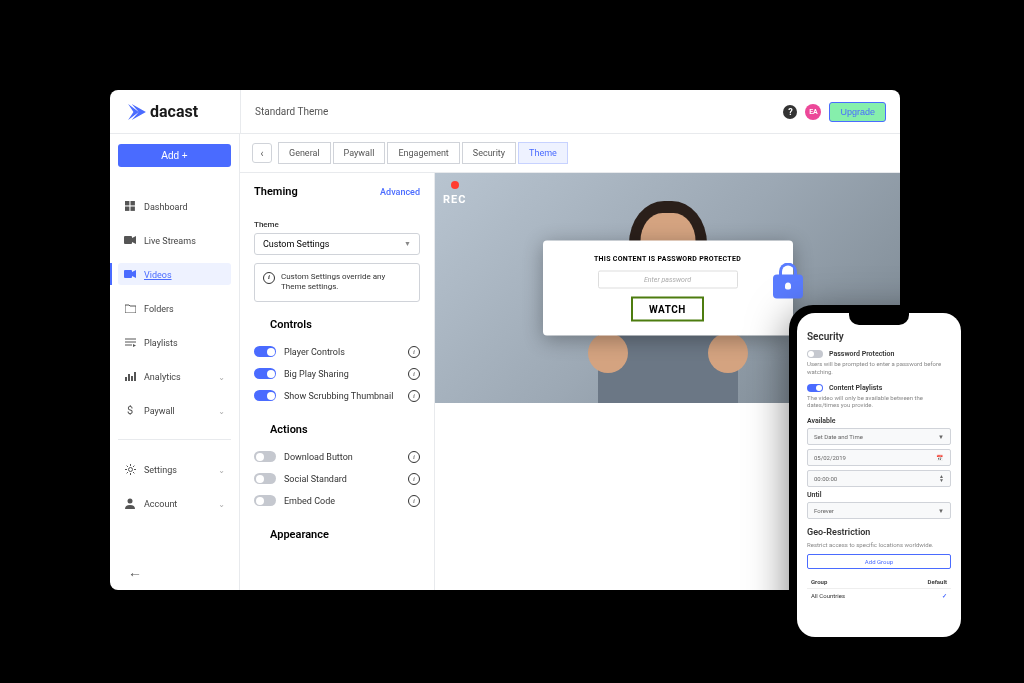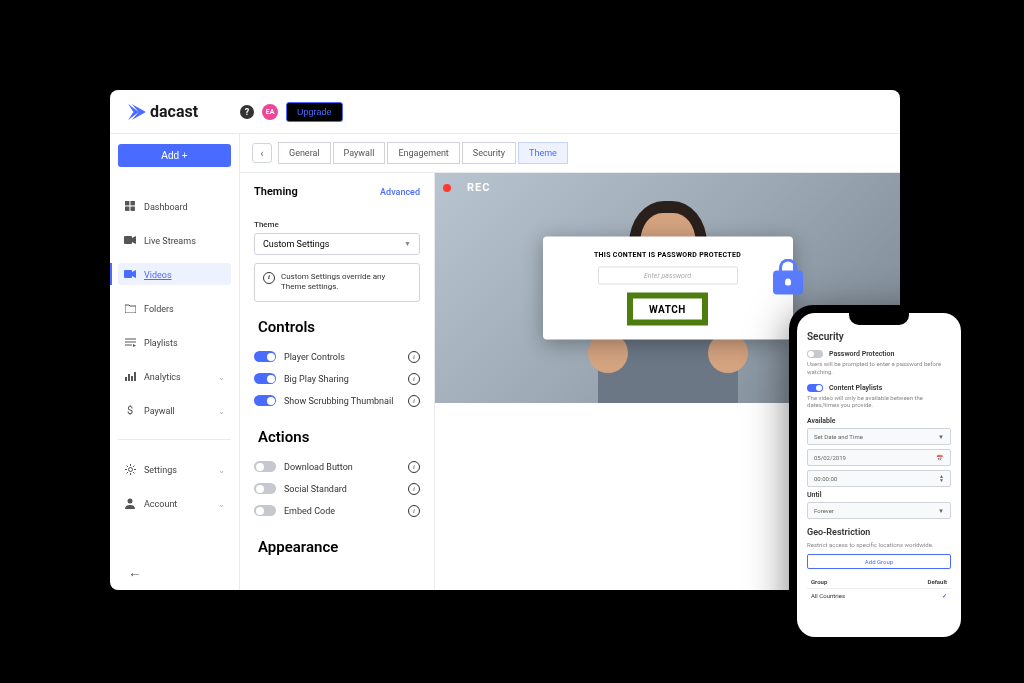--- a/index.html
+++ b/index.html
@@ -8,21 +8,21 @@
 .app-window { position: absolute; left: 110px; top: 90px; width: 790px; height: 500px; background: #fff; border-radius: 8px; box-shadow: 0 10px 40px rgba(0,0,0,0.3); display: flex; flex-direction: column; overflow: hidden; }
 
 .topbar { display: flex; align-items: center; height: 44px; border-bottom: 1px solid #e8eaed; }
 .logo-area { width: 130px; padding-left: 18px; display: flex; align-items: center; }
 .logo-mark { width: 18px; height: 16px; margin-right: 4px; }
 .logo-text { font-size: 16px; font-weight: 700; color: #1a1a1a; }
 .top-title { flex: 1; font-size: 10px; color: #555; padding-left: 14px; border-left: 1px solid #e8eaed; height: 100%; display: flex; align-items: center; }
 .top-actions { display: flex; align-items: center; gap: 8px; padding-right: 14px; }
 .help-ic { width: 14px; height: 14px; border-radius: 50%; background: #333; color: #fff; font-size: 9px; display: flex; align-items: center; justify-content: center; font-weight: bold; }
 .avatar { width: 16px; height: 16px; border-radius: 50%; background: #ec4899; color: #fff; font-size: 7px; display: flex; align-items: center; justify-content: center; font-weight: 600; }
-.upgrade-btn { border: 1px solid #4a6bff; color: #4a6bff; background: #000000; font-size: 9px; padding: 4px 10px; border-radius: 3px; font-weight: 500; }
+.upgrade-btn { border: 1px solid #4a6bff; color: #4a6bff; background: #86efac; font-size: 9px; padding: 4px 10px; border-radius: 3px; font-weight: 500; }
 
 .body-row { display: flex; flex: 1; overflow: hidden; }
 .sidebar { width: 130px; border-right: 1px solid #e8eaed; display: flex; flex-direction: column; padding: 10px 8px 0; gap: 12px; }
 .add-btn { background: #4a6bff; color: #fff; border: none; border-radius: 3px; font-size: 10px; padding: 6px 0; font-weight: 500; }
 .nav-item { display: flex; align-items: flex-end; gap: 8px; padding: 5px 6px; font-size: 9px; color: #444; border-radius: 3px; position: relative; }
 .nav-item.active { background: #eef2ff; color: #4a6bff; text-decoration: underline; }
 .nav-item.active::before { content: ""; position: absolute; left: -8px; top: 0; bottom: 0; width: 2px; background: #4a6bff; }
 .nav-ic { width: 12px; height: 12px; display: flex; align-items: center; justify-content: center; }
 .nav-chev { margin-left: auto; color: #aaa; font-size: 8px; }
 .nav-divider { height: 1px; background: #e8eaed; margin: 6px 0; }
@@ -36,46 +36,46 @@
 
 .content-row { display: flex; flex: 1; overflow: hidden; }
 .settings-panel { width: 195px; border-right: 1px solid #e8eaed; padding: 12px 14px; overflow-y: auto; font-size: 9px; }
 .panel-header { display: flex; justify-content: space-between; align-items: center; margin-bottom: 22px; }
 .panel-title { font-size: 11px; font-weight: 600; }
 .adv-link { color: #4a6bff; font-size: 9px; font-weight: 500; }
 .field-label { font-size: 8px; font-weight: 500; color: #333; margin-bottom: 4px; }
 .select { border: 1px solid #d0d3d9; border-radius: 3px; padding: 5px 8px; font-size: 9px; display: flex; justify-content: space-between; align-items: center; background: #fff; gap: 47px; }
 .info-box { border: 1px solid #d0d3d9; border-radius: 3px; padding: 8px; display: flex; gap: 6px; margin-top: 8px; font-size: 8px; color: #333; line-height: 1.3; }
 .info-ic { width: 12px; height: 12px; border: 1px solid #333; border-radius: 50%; display: flex; align-items: center; justify-content: center; font-size: 7px; font-weight: bold; flex-shrink: 0; font-style: italic; font-family: serif; }
-.section-title { font-size: 15px; font-weight: 600; margin: 16px 4px 10px; }
+.section-title { font-size: 11px; font-weight: 600; margin: 16px 16px 10px; }
 .toggle-row { display: flex; align-items: center; gap: 8px; padding: 5px 0; }
 .toggle { width: 22px; height: 11px; border-radius: 10px; position: relative; flex-shrink: 0; }
 .toggle.on { background: #4a6bff; }
 .toggle.off { background: #c5c8cf; }
 .toggle::after { content: ""; position: absolute; width: 8px; height: 8px; background: #fff; border-radius: 50%; top: 1.5px; }
 .toggle.on::after { right: 1.5px; }
 .toggle.off::after { left: 1.5px; }
 .toggle-label { flex: 1; font-size: 9px; color: #333; }
 .row-info { color: #888; }
 
 .preview { flex: 1; display: flex; flex-direction: column; background: #fff; }
 .player { position: relative; width: 100%; height: 230px; background: linear-gradient(135deg, #b8c4d0 0%, #9ca8b4 50%, #7a8690 100%); overflow: hidden; }
 .figure { position: absolute; left: 50%; bottom: 0; transform: translateX(-50%); width: 180px; height: 210px; }
 .head { position: absolute; top: 20px; left: 50%; transform: translateX(-50%); width: 55px; height: 70px; background: #d4a380; border-radius: 40% 40% 45% 45%; }
 .hair { position: absolute; top: 8px; left: 50%; transform: translateX(-50%); width: 78px; height: 95px; background: #2a1f1a; border-radius: 45% 45% 30% 30%; z-index: -1; }
 .torso { position: absolute; bottom: 0; left: 50%; transform: translateX(-50%); width: 140px; height: 120px; background: #6b7785; border-radius: 30px 30px 0 0; }
 .hand-l, .hand-r { position: absolute; bottom: 30px; width: 40px; height: 40px; background: #d4a380; border-radius: 50%; }
 .hand-l { left: 10px; } .hand-r { right: 10px; }
-.rec-badge { position: absolute; top: 8px; left: 8px; display: flex; align-items: center; gap: 16px; }
+.rec-badge { position: absolute; top: 8px; left: 8px; display: flex; align-items: center; gap: 4px; flex-direction: column; }
 .rec-dot { width: 8px; height: 8px; background: #ff3b30; border-radius: 50%; }
 .rec-text { color: #fff; font-weight: 700; letter-spacing: 1px; font-size: 11px; }
 .pw-overlay { position: absolute; top: 50%; left: 50%; transform: translate(-50%, -50%); background: #fff; padding: 14px 22px 14px 22px; border-radius: 4px; box-shadow: 0 4px 20px rgba(0,0,0,0.3); text-align: center; width: 250px; }
 .pw-title { font-size: 7px; font-weight: 700; letter-spacing: 0.3px; margin-bottom: 8px; }
 .pw-input { width: 140px; border: 1px solid #ddd; border-radius: 2px; padding: 4px; font-size: 7px; text-align: center; color: #aaa; font-style: italic; margin: 0 auto 8px; }
-.watch-btn { display: inline-block; border: 6px solid #4d7c0f; padding: 5px 16px; font-size: 10px; font-weight: 700; letter-spacing: 0.5px; }
+.watch-btn { display: inline-block; border: 2px solid #4d7c0f; padding: 5px 16px; font-size: 10px; font-weight: 700; letter-spacing: 0.5px; }
 .lock-ic { position: absolute; right: -10px; top: 22px; width: 30px; height: 36px; }
 .lock-body { position: absolute; bottom: 0; width: 30px; height: 24px; background: #5a7cff; border-radius: 4px; }
 .lock-shackle { position: absolute; top: 0; left: 6px; width: 18px; height: 18px; border: 3px solid #5a7cff; border-bottom: none; border-radius: 10px 10px 0 0; }
 .lock-hole { position: absolute; bottom: 9px; left: 12px; width: 6px; height: 7px; background: #fff; border-radius: 50% 50% 2px 2px; }
 
 .phone { position: absolute; right: 55px; top: 305px; width: 180px; height: 340px; background: #000; border-radius: 24px; padding: 8px; box-shadow: 0 10px 40px rgba(0,0,0,0.5); }
 .phone-screen { width: 100%; height: 100%; background: #fff; border-radius: 18px; padding: 18px 10px 10px; overflow: hidden; font-size: 7px; color: #333; }
 .notch { position: absolute; top: 8px; left: 50%; transform: translateX(-50%); width: 60px; height: 12px; background: #000; border-radius: 0 0 10px 10px; }
 .ph-title { font-size: 10px; font-weight: 600; margin-bottom: 8px; }
 .ph-toggle-row { display: flex; align-items: center; gap: 6px; margin-bottom: 2px; }
@@ -100,20 +100,21 @@
 <body>
 
 <div class="app-window">
   <div class="topbar">
     <div class="logo-area">
       <svg class="logo-mark" viewBox="0 0 20 18">
           <path fill="#4a6bff" d="M0 0 L12 9 L0 18 L6 9 Z M4 0 L20 9 L4 18 L12 9 Z"></path>
         </svg>
       <span class="logo-text">dacast</span>
     </div>
+    <div class="top-title">Standard Theme</div>
     <div class="top-actions">
       <div class="help-ic">?</div>
       <div class="avatar">EA</div>
       <button class="upgrade-btn">Upgrade</button>
     </div>
   </div>
 
   <div class="body-row">
     <div class="sidebar">
       <button class="add-btn">Add +</button>

